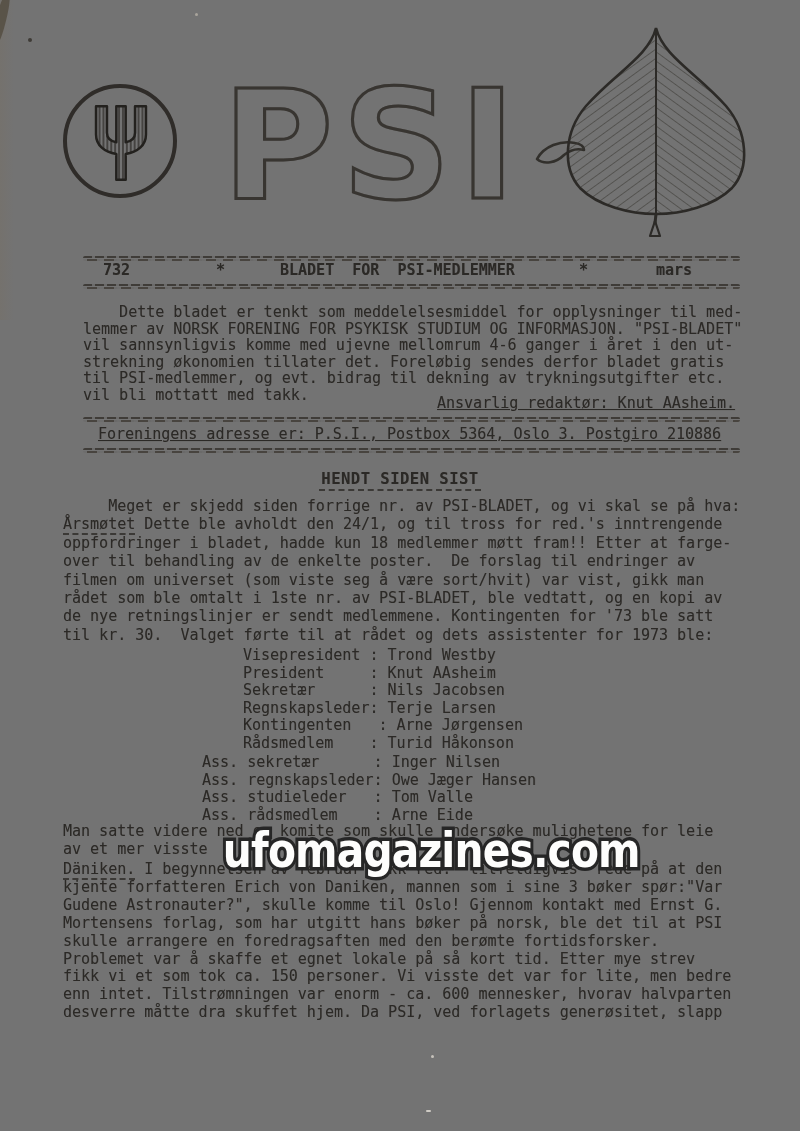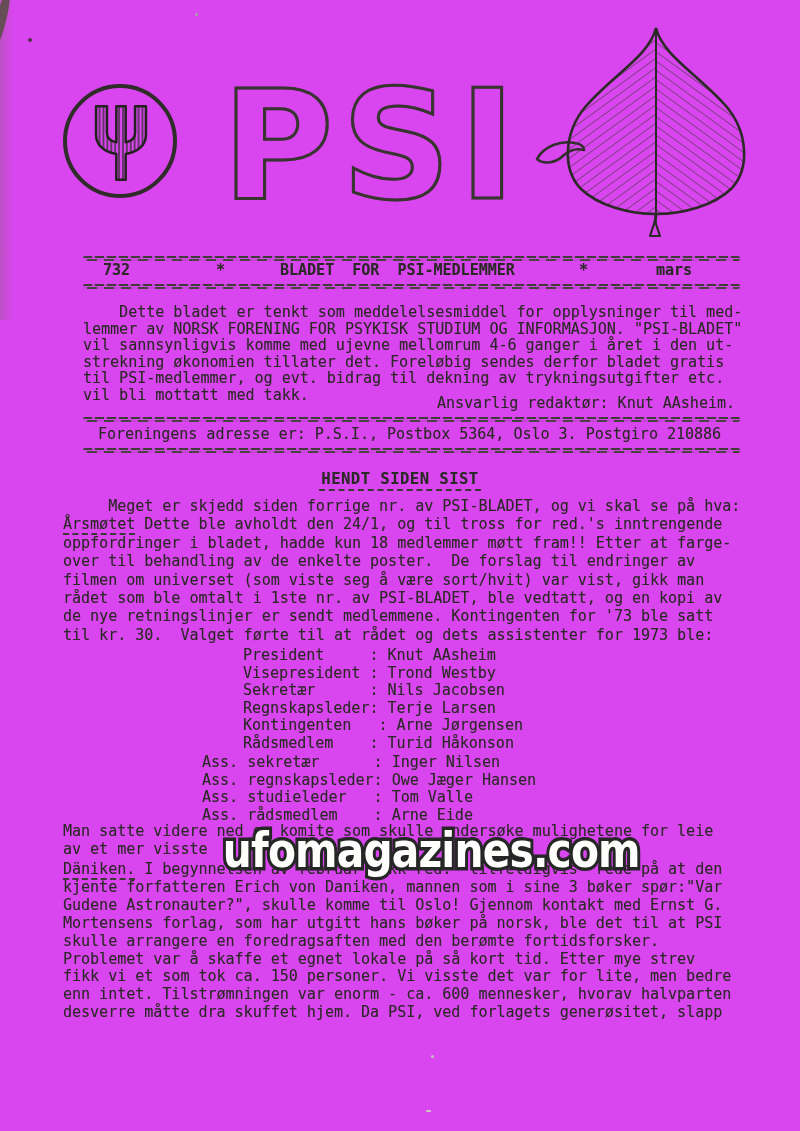--- a/index.html
+++ b/index.html
@@ -1,23 +1,23 @@
 <!DOCTYPE html>
 <html><head>
 <meta charset="utf-8">
 <style>
   html,body{margin:0;padding:0;background:#e9e7e2;}
   .page{
     position:relative;width:800px;height:1131px;margin:0 auto;
-    background:#d946ef;overflow:hidden;
+    background:#737373;overflow:hidden;
     font-family:"DejaVu Sans Mono","Liberation Mono",monospace;
     color:#2b2926;
   }
   .abs{position:absolute;}
-  .pre{white-space:pre;}
+  .pre{white-space:pre;text-decoration:underline;}
   .line{display:block;white-space:pre;}
   .txt15{font-size:15px;}
   .shadowink{text-shadow:0.3px 0.3px 0 rgba(60,55,50,.35);}
 
   
   .rule{
     position:absolute;left:83px;width:657px;height:5px;
     background-image:
       repeating-linear-gradient(90deg,#3f3c38 0 9px,rgba(63,60,56,.15) 9px 12px),
       repeating-linear-gradient(90deg,rgba(63,60,56,.1) 0 4px,#48443f 4px 14px,rgba(63,60,56,.15) 14px 17px);
@@ -161,22 +161,22 @@
     <span class="line"><span class="u-dash">Årsmøtet</span><span> Dette ble avholdt den 24/1, og til tross for red.'s inntrengende</span></span>
     <span class="line">oppfordringer i bladet, hadde kun 18 medlemmer møtt fram!! Etter at farge-</span>
     <span class="line">over til behandling av de enkelte poster.  De forslag til endringer av</span>
     <span class="line">filmen om universet (som viste seg å være sort/hvit) var vist, gikk man</span>
     <span class="line">rådet som ble omtalt i 1ste nr. av PSI-BLADET, ble vedtatt, og en kopi av</span>
     <span class="line">de nye retningslinjer er sendt medlemmene. Kontingenten for '73 ble satt</span>
     <span class="line">til kr. 30.  Valget førte til at rådet og dets assistenter for 1973 ble:</span>
   </div>
 
   <div class="abs board txt15">
+    <span class="line">Visepresident : Trond Westby</span>
     <span class="line">President     : Knut AAsheim</span>
-    <span class="line">Visepresident : Trond Westby</span>
     <span class="line">Sekretær      : Nils Jacobsen</span>
     <span class="line">Regnskapsleder: Terje Larsen</span>
     <span class="line">Kontingenten   : Arne Jørgensen</span>
     <span class="line">Rådsmedlem    : Turid Håkonson</span>
   </div>
 
   <div class="abs assist txt15">
     <span class="line">Ass. sekretær      : Inger Nilsen</span>
     <span class="line">Ass. regnskapsleder: Owe Jæger Hansen</span>
     <span class="line">Ass. studieleder   : Tom Valle</span>

